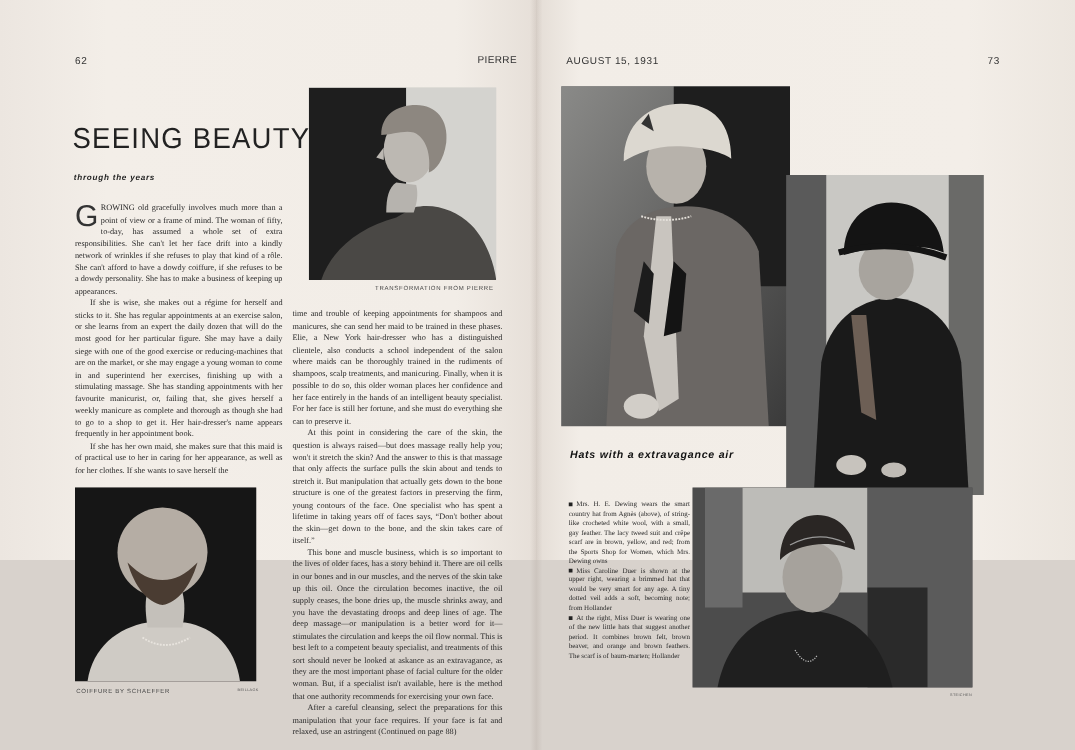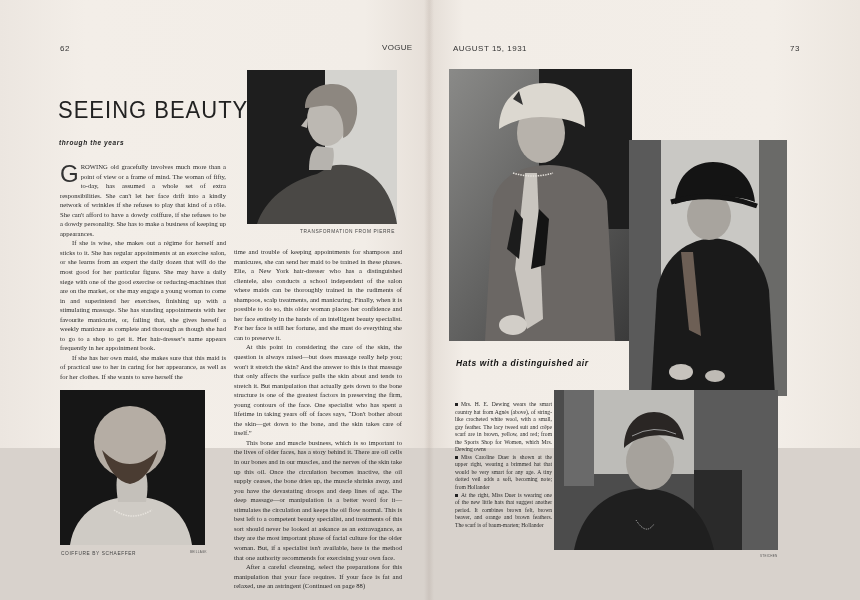--- a/index.html
+++ b/index.html
@@ -21,21 +21,21 @@
   .hats-head{position:absolute;left:456px;top:358px;font-family:"Liberation Sans",sans-serif;font-weight:bold;font-style:italic;font-size:8.5px;letter-spacing:0.6px;color:#111;}
   .bul{position:absolute;left:455px;top:401px;width:97px;font-size:5.6px;line-height:7.55px;color:#2a2a2a;text-align:justify;}
   .bul p{margin:0;}
   .bul .sq{display:inline-block;width:3px;height:3px;background:#222;margin-right:3px;vertical-align:middle;}
 </style>
 </head>
 <body>
 
 <div class="page page-left">
   <div class="folio" style="left:60px;top:44px;">62</div>
-  <div class="folio" style="left:382px;top:43px;letter-spacing:0.3px;">VOGUE</div>
+  <div class="folio" style="left:382px;top:43px;letter-spacing:0.3px;">PIERRE</div>
 
   <div class="title">SEEING BEAUTY</div>
   <div class="subtitle">through the years</div>
 
   <div class="col" style="left:60px;top:162px;width:166px;">
     <p class="first"><span class="dropcap">G</span><span>ROWING old gracefully involves much more than a point of view or a frame of mind. The woman of fifty, to-day, has assumed a whole set of extra responsibilities. She can't let her face drift into a kindly network of wrinkles if she refuses to play that kind of a rôle. She can't afford to have a dowdy coiffure, if she refuses to be a dowdy personality. She has to make a business of keeping up appearances.</span></p>
     <p>If she is wise, she makes out a régime for herself and sticks to it. She has regular appointments at an exercise salon, or she learns from an expert the daily dozen that will do the most good for her particular figure. She may have a daily siege with one of the good exercise or reducing-machines that are on the market, or she may engage a young woman to come in and superintend her exercises, finishing up with a stimulating massage. She has standing appointments with her favourite manicurist, or, failing that, she gives herself a weekly manicure as complete and thorough as though she had to go to a shop to get it. Her hair-dresser's name appears frequently in her appointment book.</p>
     <p>If she has her own maid, she makes sure that this maid is of practical use to her in caring for her appearance, as well as for her clothes. If she wants to save herself the</p>
   </div>
 
@@ -107,21 +107,21 @@
       <path d="M22,256 L28,150 C34,118 56,100 84,98 C114,100 134,118 140,150 L146,256 Z" fill="#1a1a1a"></path>
       <path d="M52,112 L60,190 L72,196 L64,112 Z" fill="#6d5f55"></path>
       <ellipse cx="80" cy="76" rx="22" ry="24" fill="#a8a49e"></ellipse>
       <path d="M46,64 C46,38 62,22 84,22 C108,22 124,38 126,62 C116,58 104,56 84,58 C66,58 54,62 46,64 Z" fill="#141414"></path>
       <path d="M42,62 Q84,50 128,66" stroke="#141414" stroke-width="5" fill="none"></path>
       <ellipse cx="52" cy="232" rx="12" ry="8" fill="#c7c3bd"></ellipse>
       <ellipse cx="86" cy="236" rx="10" ry="6" fill="#bfbbb5"></ellipse>
     </svg>
   </div>
 
-  <div class="hats-head" style="left:27px;">Hats with a distinguished air</div>
+  <div class="hats-head" style="left:27px;">Hats with a extravagance air</div>
 
   <div class="bul" style="left:26px;">
     <p><span class="sq"></span><span>Mrs. H. E. Dewing wears the smart country hat from Agnès (above), of string-like crocheted white wool, with a small, gay feather. The lacy tweed suit and crêpe scarf are in brown, yellow, and red; from the Sports Shop for Women, which Mrs. Dewing owns</span></p>
     <p><span class="sq"></span><span>Miss Caroline Duer is shown at the upper right, wearing a brimmed hat that would be very smart for any age. A tiny dotted veil adds a soft, becoming note; from Hollander</span></p>
     <p><span class="sq"></span><span>At the right, Miss Duer is wearing one of the new little hats that suggest another period. It combines brown felt, brown beaver, and orange and brown feathers. The scarf is of baum-marten; Hollander</span></p>
   </div>
 
   <div class="photo" style="left:125px;top:390px;width:224px;height:160px;background:#555;">
     <svg width="224" height="160" viewBox="0 0 224 160">
       <rect width="224" height="160" fill="#4c4c4c"></rect>

